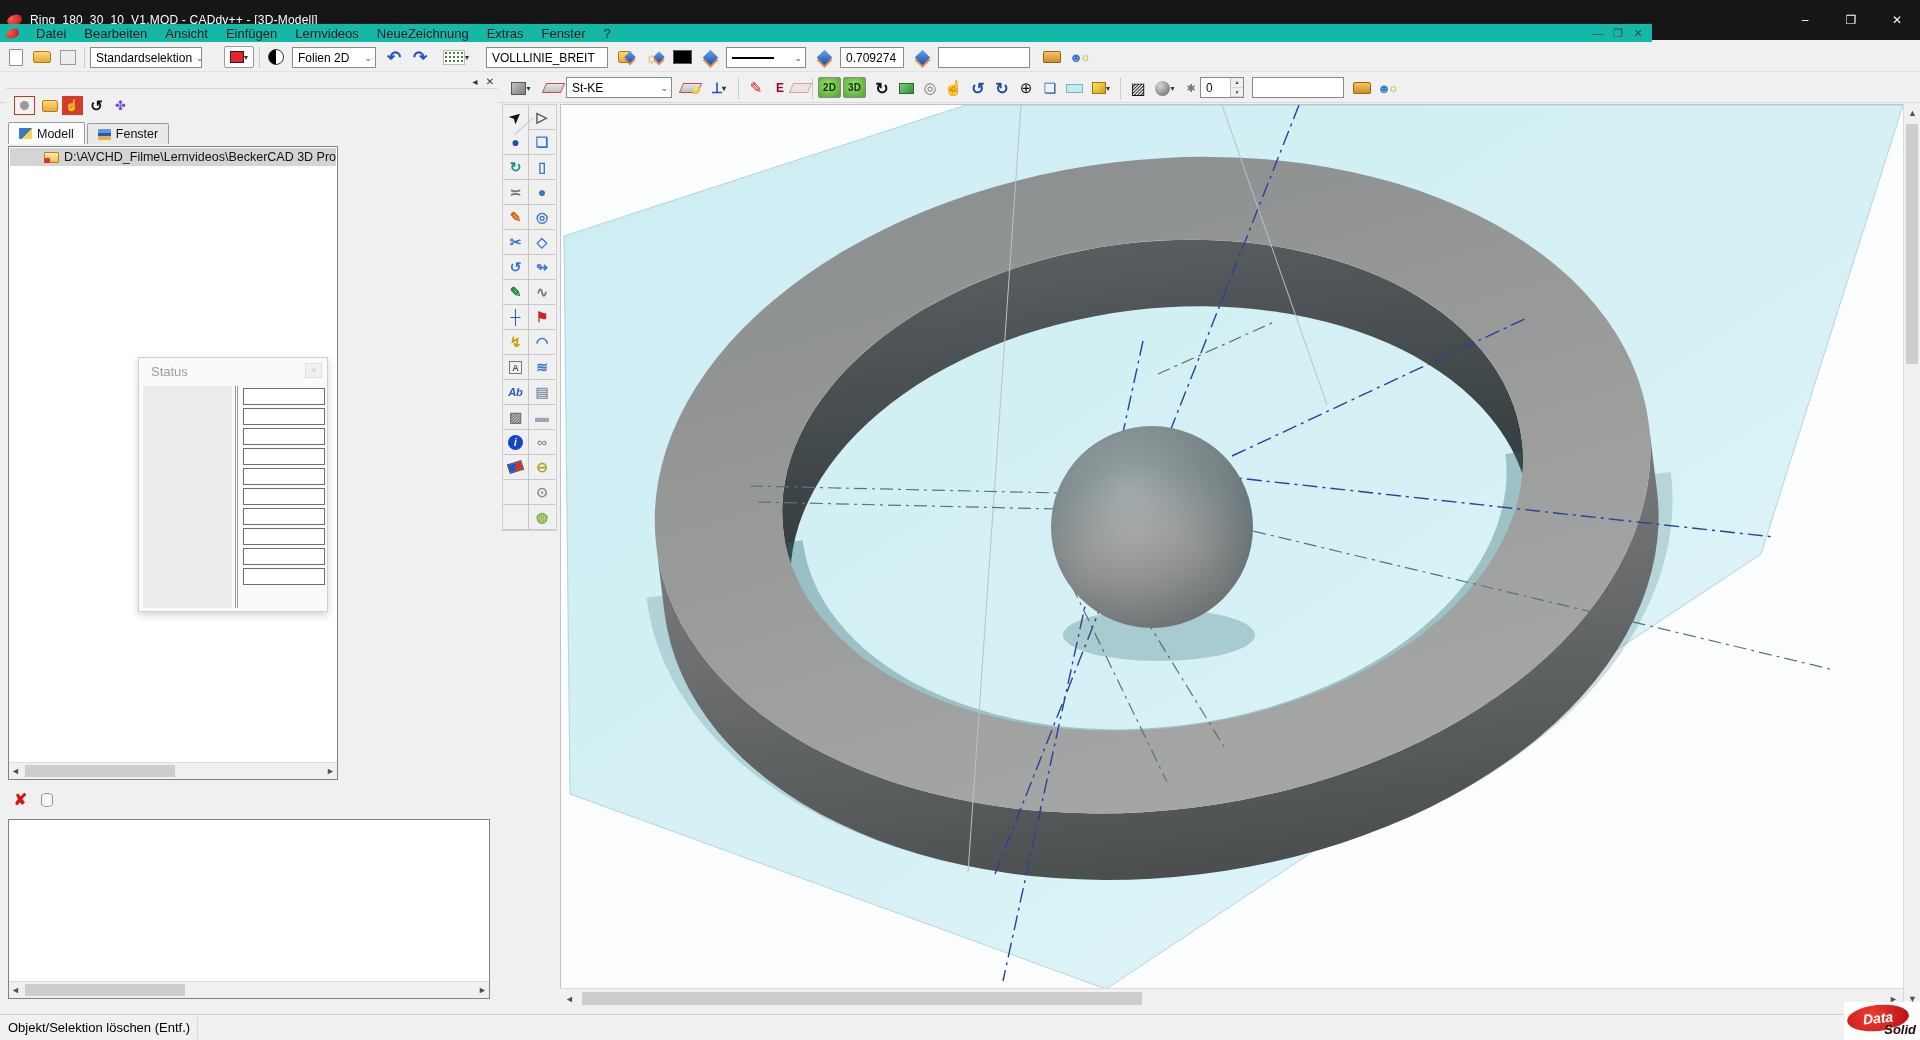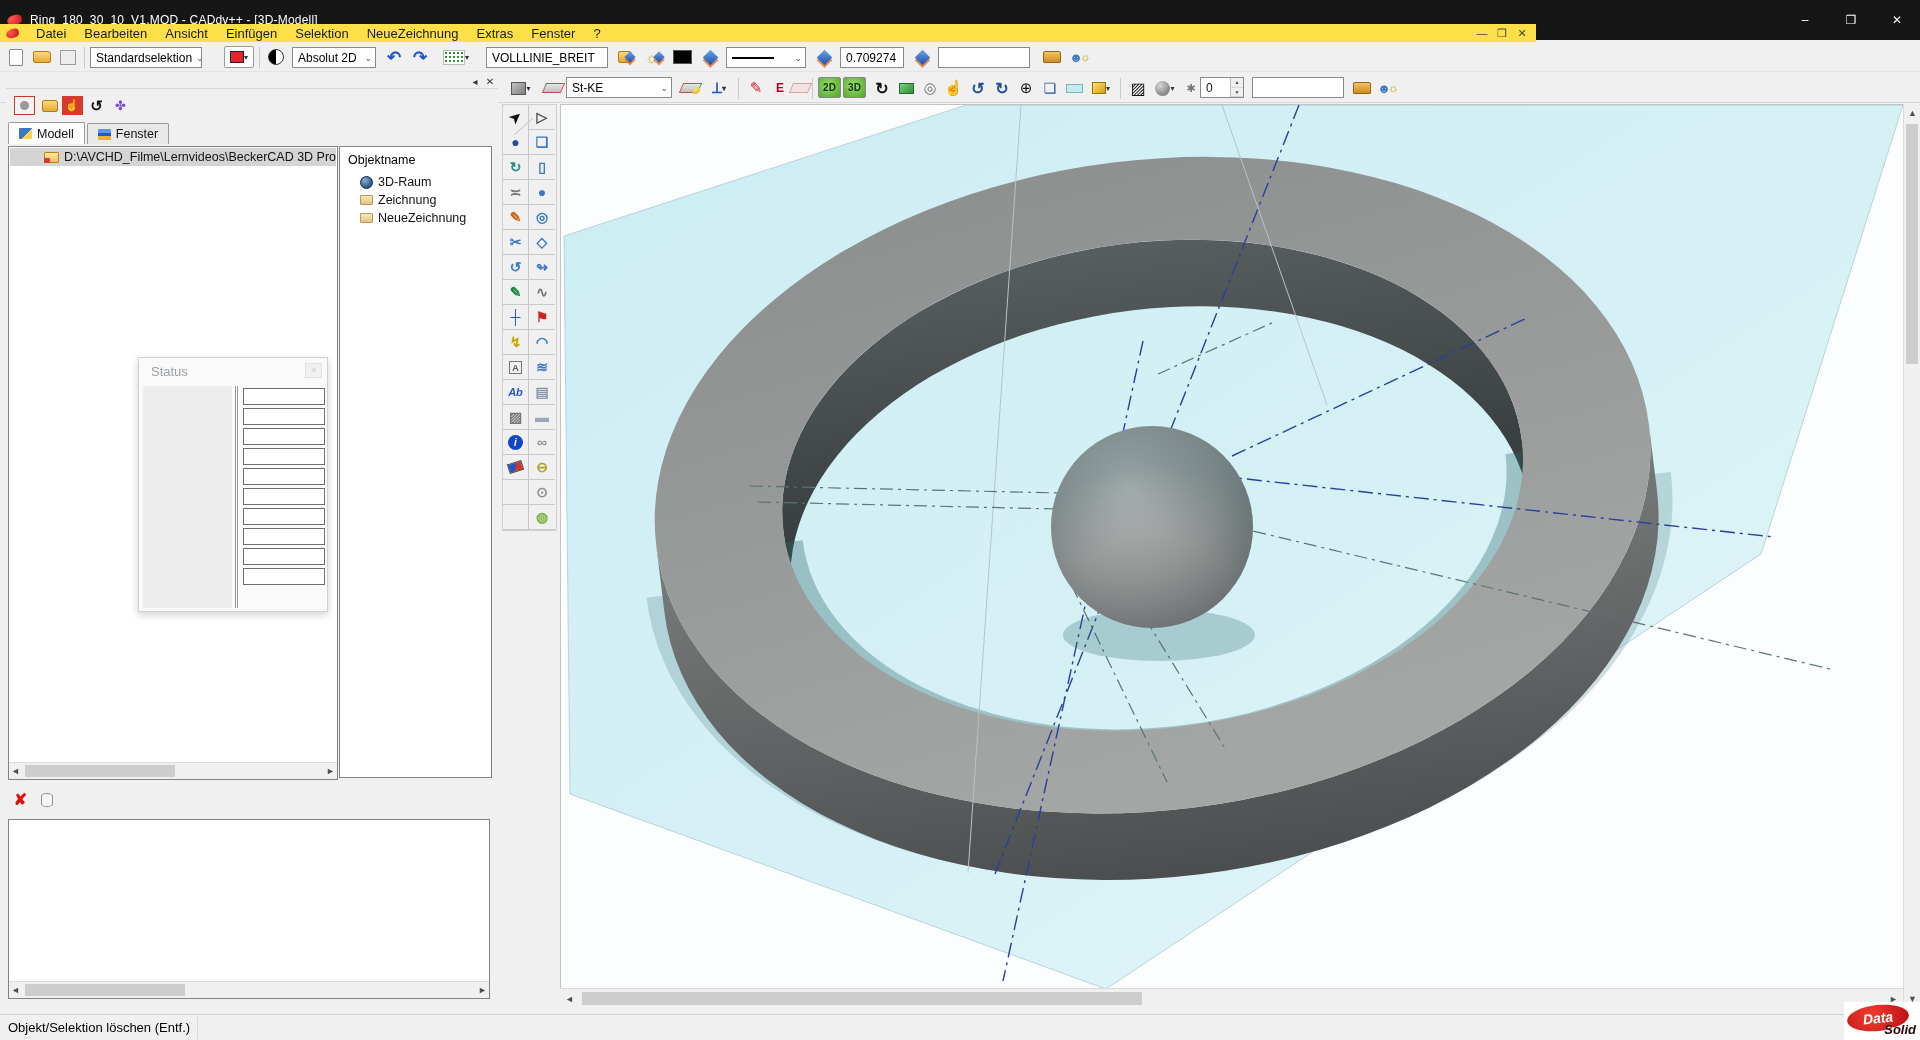--- a/index.html
+++ b/index.html
@@ -6,21 +6,21 @@
 html,body{width:1920px;height:1040px;overflow:hidden}
 body{background:#f0f0f0;position:relative;font-size:12px;color:#111}
 .r{position:absolute}
 
 .titlebar{left:0;top:0;width:1920px;height:40px;background:#161616;color:#fff;display:flex;align-items:center}
 .titlebar .logo{width:15px;height:10px;background:radial-gradient(circle at 30% 30%,#ff5a4e,#c01020);border-radius:60% 40% 50% 50%;margin:0 8px 0 7px;transform:rotate(-12deg)}
 .titlebar .t{font-size:12px;letter-spacing:.2px}
 .wbtns{margin-left:auto;display:flex;height:24px}
 .wbtn{width:46px;height:24px;display:flex;align-items:center;justify-content:center;font-size:12px;color:#fff}
 
-.menubar{left:0;top:24px;width:1536px;height:19px;background:#fde047;display:flex;align-items:center;border-bottom:1px solid #eee}
+.menubar{left:0;top:24px;width:1652px;height:19px;background:#14b8a6;display:flex;align-items:center;border-bottom:1px solid #eee}
 .menubar .logo{width:13px;height:9px;background:radial-gradient(circle at 30% 30%,#ff5a4e,#c01020);border-radius:60% 40% 50% 50%;margin:0 8px 0 6px;transform:rotate(-12deg)}
 .mitem{padding:2px 9px;font-size:13px;color:#1a1a1a}
 .mdibtns{margin-left:auto;display:flex;margin-right:4px}
 .mdib{width:20px;text-align:center;color:#444;font-size:11px}
 
 .toolbar1{left:0;top:43px;width:1920px;height:29px;background:#f0f0f0;border-bottom:1px solid #e3e3e3}
 .toolbar2{left:0;top:72px;width:1920px;height:31px;background:#f0f0f0;border-bottom:1px solid #d8d8d8}
 .ticon{position:absolute;top:3px;width:24px;height:22px;display:flex;align-items:center;justify-content:center;font-size:14px;border-radius:2px}
 .t2 .ticon{top:5px}
 .sep{position:absolute;top:4px;width:1px;height:21px;background:#cacaca}
@@ -121,21 +121,21 @@
     <span class="wbtn">✕</span>
   </span>
 </div>
 
 <div class="r menubar">
   <span class="logo"></span>
   <span class="mitem">Datei</span>
   <span class="mitem">Bearbeiten</span>
   <span class="mitem">Ansicht</span>
   <span class="mitem">Einfügen</span>
-  <span class="mitem">Selektion</span>
+  <span class="mitem">Lernvideos</span>
   <span class="mitem">NeueZeichnung</span>
   <span class="mitem">Extras</span>
   <span class="mitem">Fenster</span>
   <span class="mitem">?</span>
   <span class="mdibtns">
     <span class="mdib">—</span>
     <span class="mdib">❐</span>
     <span class="mdib">✕</span>
   </span>
 </div>
@@ -157,21 +157,21 @@
   </div>
   <span class="ticon" style="left:224px;width:30px;border:1px solid #9a9a9a;background:#fff">
       <span class="redsw"></span>
       <span style="font-size:8px;color:#333">▾</span>
     </span>
   <span class="sep" style="left:259px"></span>
   <span class="ticon" style="left:264px">
       <span class="bwcirc"></span>
     </span>
   <div class="combo" style="left:292px;width:84px">
-    <span>Absolut 2D</span>
+    <span>Folien 2D</span>
       <span class="arr">⌄</span>
   </div>
   <span class="ticon c-blue" style="left:382px;font-size:17px;font-weight:bold">↶</span>
   <span class="ticon c-blue" style="left:408px;font-size:17px;font-weight:bold">↷</span>
   <span class="ticon" style="left:438px;width:36px">
       <span class="gridico"></span>
       <span style="font-size:8px;color:#333">▾</span>
     </span>
   <div class="tinput" style="left:486px;width:122px">
     <span>VOLLLINIE_BREIT</span>
@@ -320,35 +320,20 @@
         </span>
       <span>D:\AVCHD_Filme\Lernvideos\BeckerCAD 3D Pro\F</span>
     </div>
     <div class="hscroll" style="left:0;right:0;bottom:0">
       <span class="la">◄</span>
       <span class="ra">►</span>
       <span class="thumb" style="left:16px;width:150px"></span>
     </div>
   </div>
 
-  <div class="panelbox" style="left:333px;top:57px;width:153px;height:632px">
-    <span class="objhead">Objektname</span>
-    <div class="objitem" style="top:26px">
-      <span class="oico sph"></span>
-      <span>3D-Raum</span>
-    </div>
-    <div class="objitem" style="top:44px">
-      <span class="oico fol"></span>
-      <span>Zeichnung</span>
-    </div>
-    <div class="objitem" style="top:62px">
-      <span class="oico fol"></span>
-      <span>NeueZeichnung</span>
-    </div>
-  </div>
 
   <div class="minitb">
     <span class="pico" style="left:2px;top:1px;color:#d11;font-size:16px;font-weight:bold">✘</span>
     <span class="pico" style="left:28px;top:1px">
         <span style="width:12px;height:14px;border:1px solid #8a94a0;border-radius:50%/22%;background:#f6f6f6"></span>
       </span>
   </div>
 
   <div class="panelbox" style="left:2px;top:730px;width:482px;height:180px">
     <div class="hscroll" style="left:0;right:0;bottom:0">

